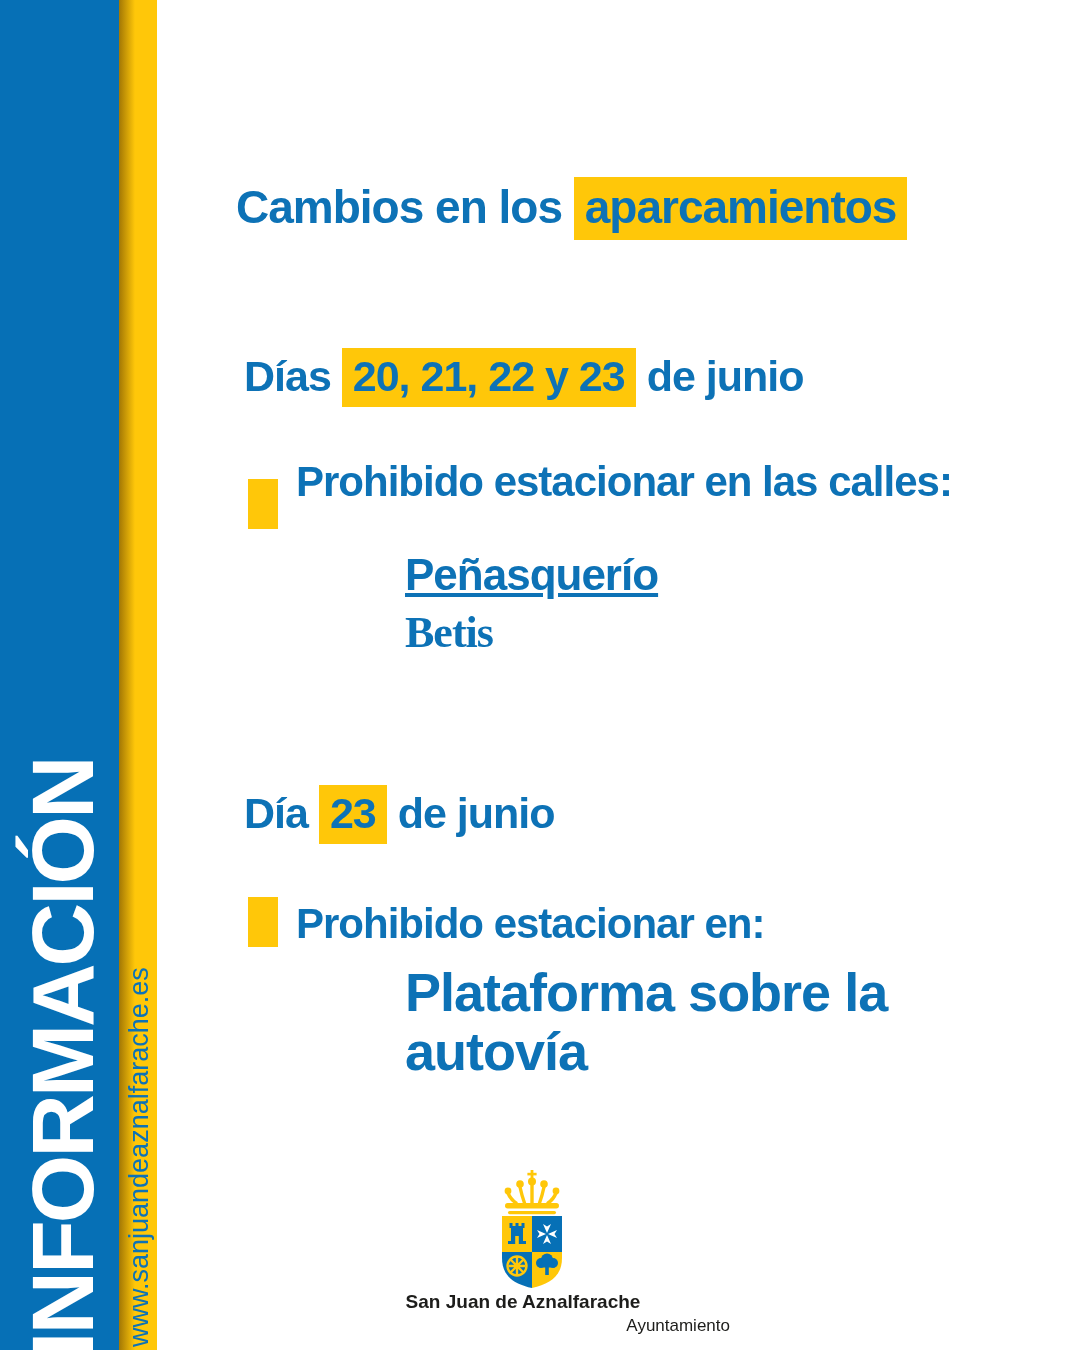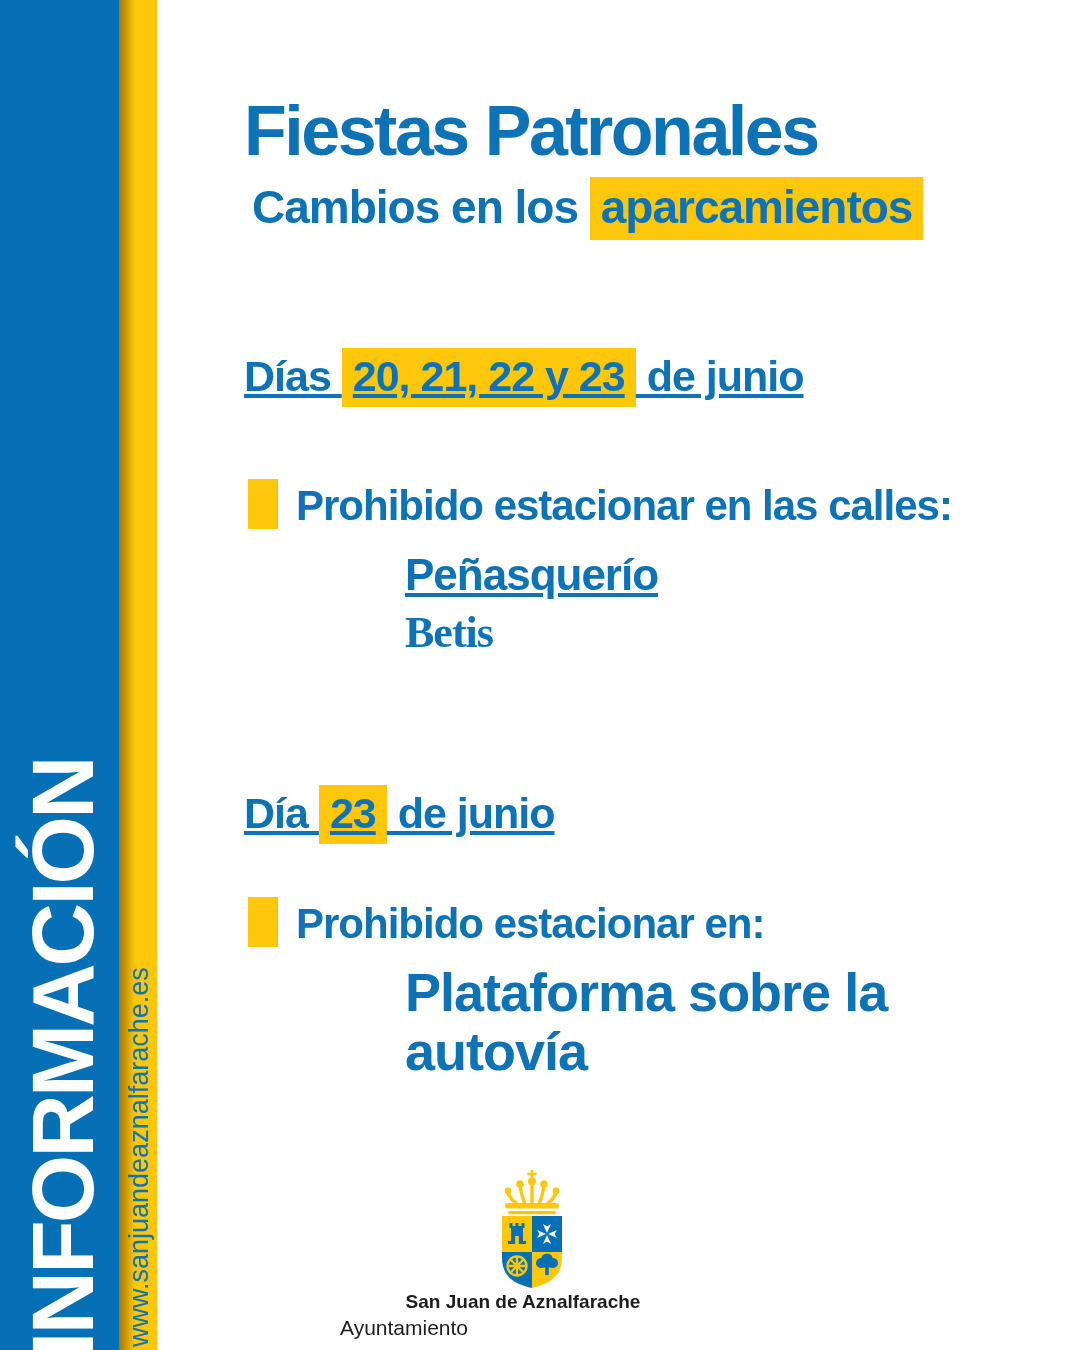--- a/index.html
+++ b/index.html
@@ -22,55 +22,54 @@
   .band-vertical-text{position:absolute;left:8px;top:1356px;width:680px;height:110px;
     transform:rotate(-90deg);transform-origin:0 0;
     color:#ffffff;font-weight:bold;font-size:88px;line-height:110px;letter-spacing:-3px;white-space:nowrap;}
   .strip-vertical-text{position:absolute;left:124px;top:1347px;width:500px;height:31px;
     transform:rotate(-90deg);transform-origin:0 0;
     color:var(--text-blue,#0D72B6);font-size:27px;line-height:31px;white-space:nowrap;}
 
   
   .blue-txt{color:var(--text-blue,#0D72B6);font-weight:bold;}
   .page-title{position:absolute;left:244px;top:96px;font-size:70px;line-height:1;letter-spacing:-2.5px;}
-  .page-subtitle{position:absolute;left:252px;top:182px;font-size:46px;line-height:1.1;letter-spacing:-1px;text-align:center;}
-  .date-line{position:absolute;font-size:43px;line-height:1.15;letter-spacing:-1px;text-decoration:underline;}
+  .page-subtitle{position:absolute;left:236px;top:182px;font-size:46px;line-height:1.1;letter-spacing:-1px;text-align:center;}
+  .date-line{position:absolute;font-size:43px;line-height:1.15;letter-spacing:-1px;}
   .date-line.first{left:244px;top:352px;}
   .date-line.second{left:244px;top:789px;}
   .hl{background:var(--accent-yellow,#FFC709);padding:4px 11px 7px;}
 
   .bullet-sq{position:absolute;width:30px;height:50px;background:var(--accent-yellow,#FFC709);}
   .bullet-sq.b1{left:248px;top:479px;}
   .bullet-sq.b2{left:248px;top:897px;}
   .rule-text{position:absolute;font-size:42px;line-height:1.1;letter-spacing:-1px;}
-  .rule-text.r1{left:296px;top:483px;}
+  .rule-text.r1{left:296px;top:459px;}
   .rule-text.r2{left:296px;top:901px;}
   .street{position:absolute;left:405px;font-size:44px;line-height:1.1;letter-spacing:-1px;}
   .street.s1{top:551px;text-decoration:underline;}
   .street.s2{top:609px;font-family:Liberation Serif, serif;}
   .street.s3{top:963px;font-size:54px;}
 
   
   .coat{position:absolute;left:500px;top:1170px;width:64px;height:118px;}
   .footer-name{position:absolute;left:328px;top:1291px;width:390px;text-align:center;
     font-size:19px;font-weight:bold;color:var(--footer-text,#1D1D1B);}
-  .footer-org{position:absolute;left:340px;top:1316px;width:390px;text-align:left;
-    font-size:21px;color:var(--footer-text,#1D1D1B);}
+  .footer-org{position:absolute;left:340px;top:1316px;width:390px;text-align:right;
+    font-size:17px;color:var(--footer-text,#1D1D1B);}
 </style>
 </head>
 <body>
 
 <div class="page">
 
   <div class="blue-band"></div>
   <div class="yellow-strip"></div>
   <div class="band-vertical-text">INFORMACIÓN</div>
   <div class="strip-vertical-text">www.sanjuandeaznalfarache.es</div>
 
-  <h1 class="page-title blue-txt">Fiestas Patronales</h1>
   <div class="page-subtitle blue-txt"><span>Cambios en los </span><span class="hl">aparcamientos</span></div>
 
   <div class="date-line first blue-txt"><span>Días </span><span class="hl">20, 21, 22 y 23</span><span> de junio</span></div>
 
   <div class="bullet-sq b1"></div>
   <div class="rule-text r1 blue-txt">Prohibido estacionar en las calles:</div>
   <div class="street s1 blue-txt">Peñasquerío</div>
   <div class="street s2 blue-txt">Betis</div>
 
   <div class="date-line second blue-txt"><span>Día </span><span class="hl">23</span><span> de junio</span></div>

